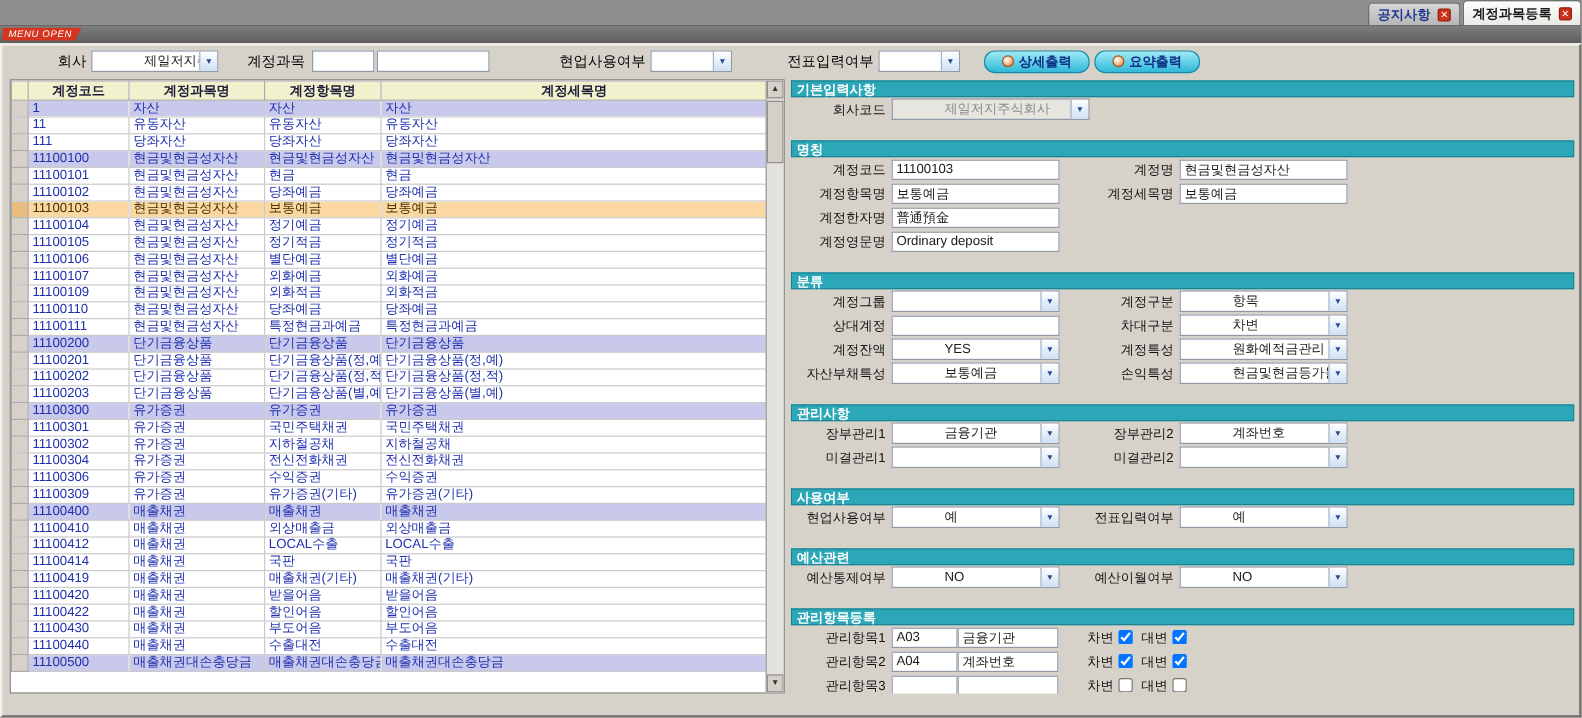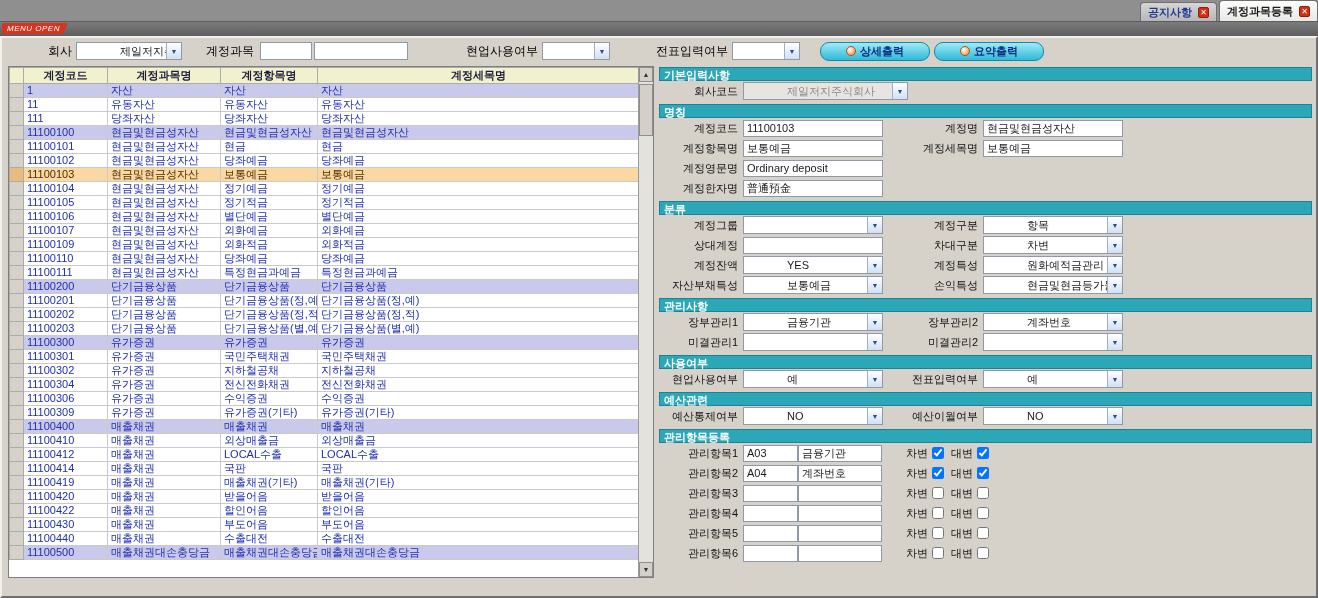--- a/index.html
+++ b/index.html
@@ -24,21 +24,21 @@
   .flt-lbl { white-space:nowrap; }
   .tin { height:18px; border:1px solid #8f9aa6; background:#fff; font-size:11px; padding:0 3px; font-family:inherit; }
 
   
   .combo { display:inline-flex; align-items:stretch; height:18px; border:1px solid #8f9aa6; background:#fff; overflow:hidden; }
   .combo-text { flex:1; font-size:11px; line-height:16px; padding:0 3px; white-space:nowrap; overflow:hidden; color:#1a1a1a;margin-left:40px; }
   .combo-arrow { width:15px; background:linear-gradient(#ffffff,#cfe0f5); color:#2a4d8f; font-size:7px; display:flex; align-items:center; justify-content:center; border-left:1px solid #9cb0c8; }
   .combo.disabled { background:#e7e5e0; }
   .combo.disabled .combo-text { color:#8a8a8a; }
 
-  .cyanbtn { display:inline-flex; align-items:center; gap:4px; height:19px; padding:0 25px; background:linear-gradient(#9feaf6,#2fb9d8); border:1px solid #128aa8; border-radius:9px; color:#0d2f86; font-size:11px; font-weight:bold; cursor:pointer; font-family:inherit; }
+  .cyanbtn { display:inline-flex; align-items:center; gap:4px; height:19px; padding:0 14px; background:linear-gradient(#9feaf6,#2fb9d8); border:1px solid #128aa8; border-radius:9px; color:#0d2f86; font-size:11px; font-weight:bold; cursor:pointer; font-family:inherit; }
   .print-icon { width:10px; height:10px; border-radius:50%; background:radial-gradient(circle at 35% 35%, #ffffff, #f08020); border:1px solid #a85410; display:inline-block; }
 
   
   .content { display:flex; height:calc(100% - 30px); padding:2px 4px 14px 6px; gap:5px; }
 
   
   .left { position:relative; width:646px; background:#fff; border:1px solid #7f7f7f; overflow:hidden; }
   table.grid { border-collapse:collapse; table-layout:fixed; width:631px; font-size:11px; color:#1f2fae; }
   table.grid th { background:#f1f1cd; border:1px solid #ababab; height:16px; font-size:11px; font-weight:bold; color:#1c1c3a; text-align:center; overflow:hidden; white-space:nowrap; }
   table.grid td { border:1px solid #cacaca; height:13px; line-height:13px; padding:0 3px; white-space:nowrap; overflow:hidden; }
@@ -49,21 +49,21 @@
 
   
   .vscroll { position:absolute; top:0; right:0; bottom:0; width:15px; background:#e4e2dc; border-left:1px solid #9a9a9a; }
   .sbtn { position:absolute; left:0; width:14px; height:15px; background:#d4d0c8; border:1px solid #8e8e8e; font-size:7px; color:#333; text-align:center; line-height:13px; }
   .sbtn.sup { top:0; }
   .sbtn.sdown { bottom:0; }
   .sthumb { position:absolute; left:0; top:17px; width:14px; height:52px; background:#d4d0c8; border:1px solid #8e8e8e; }
 
   
   .right { flex:1; font-size:11px; color:#111; overflow:hidden; }
-  .sect { margin-top:3px; height:14px; line-height:14px; background:#2ba7b8; border:1px solid #1d8291; color:#fff; font-weight:bold; font-size:11px; padding-left:4px; }
+  .sect { margin-top:16px; height:14px; line-height:14px; background:#2ba7b8; border:1px solid #1d8291; color:#fff; font-weight:bold; font-size:11px; padding-left:4px; }
   .sect:first-child { margin-top:1px; }
   .frow { display:flex; align-items:center; height:20px; }
   .lbl { text-align:right; padding-right:5px; white-space:nowrap; }
   .lbl1 { width:84px; }
   .lbl2 { width:100px; }
   .chk-lbl { margin-left:24px; padding-right:3px; }
   .chk-lbl2 { margin-left:6px; padding-right:3px; }
   .fin { height:17px; border:1px solid #8f9aa6; background:#fff; font-size:11px; padding:0 3px; font-family:inherit; color:#1a1a1a; }
   .w55{width:55px} .w84{width:84px} .w140{width:140px} .w165{width:165px}
   input[type=checkbox]{ width:12px; height:12px; margin:0 1px; }
@@ -405,26 +405,26 @@
           <span class="lbl lbl2">계정명</span>
           <input class="fin w140" value="현금및현금성자산" style="">
         </div>
         <div class="frow">
           <span class="lbl lbl1">계정항목명</span>
           <input class="fin w140" value="보통예금" style="">
           <span class="lbl lbl2">계정세목명</span>
           <input class="fin w140" value="보통예금" style="">
         </div>
         <div class="frow">
+          <span class="lbl lbl1">계정한자명</span>
+          <input class="fin w140" value="普通預金" style="">
+        </div>
+        <div class="frow">
           <span class="lbl lbl1">계정영문명</span>
           <input class="fin w140" value="Ordinary deposit" style="">
-        </div>
-        <div class="frow">
-          <span class="lbl lbl1">계정한자명</span>
-          <input class="fin w140" value="普通預金" style="">
         </div>
 
         <div class="sect">분류</div>
         <div class="frow">
           <span class="lbl lbl1">계정그룹</span>
           <div class="combo w140">
             <span class="combo-text"></span>
             <span class="combo-arrow">▼</span>
           </div>
           <span class="lbl lbl2">계정구분</span>

